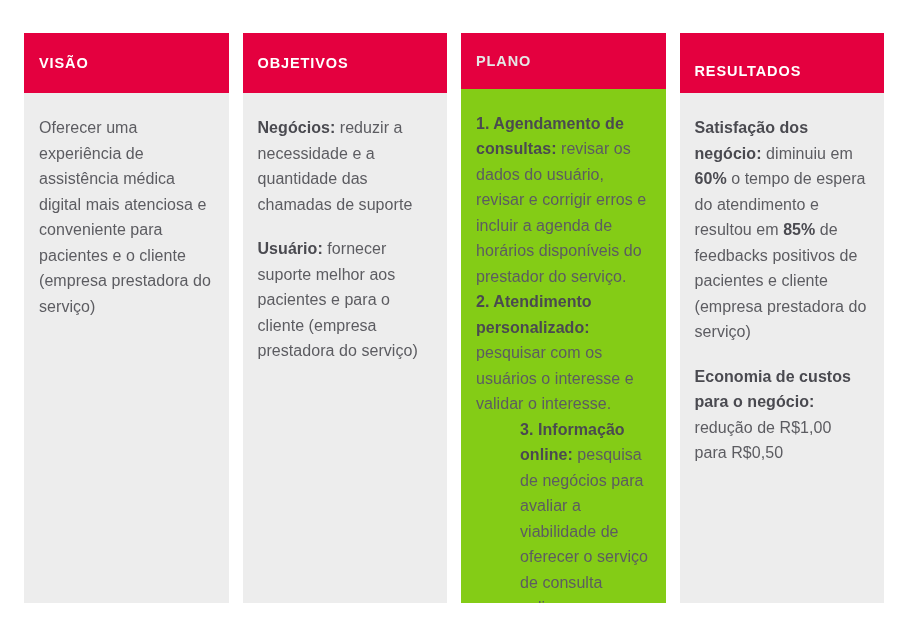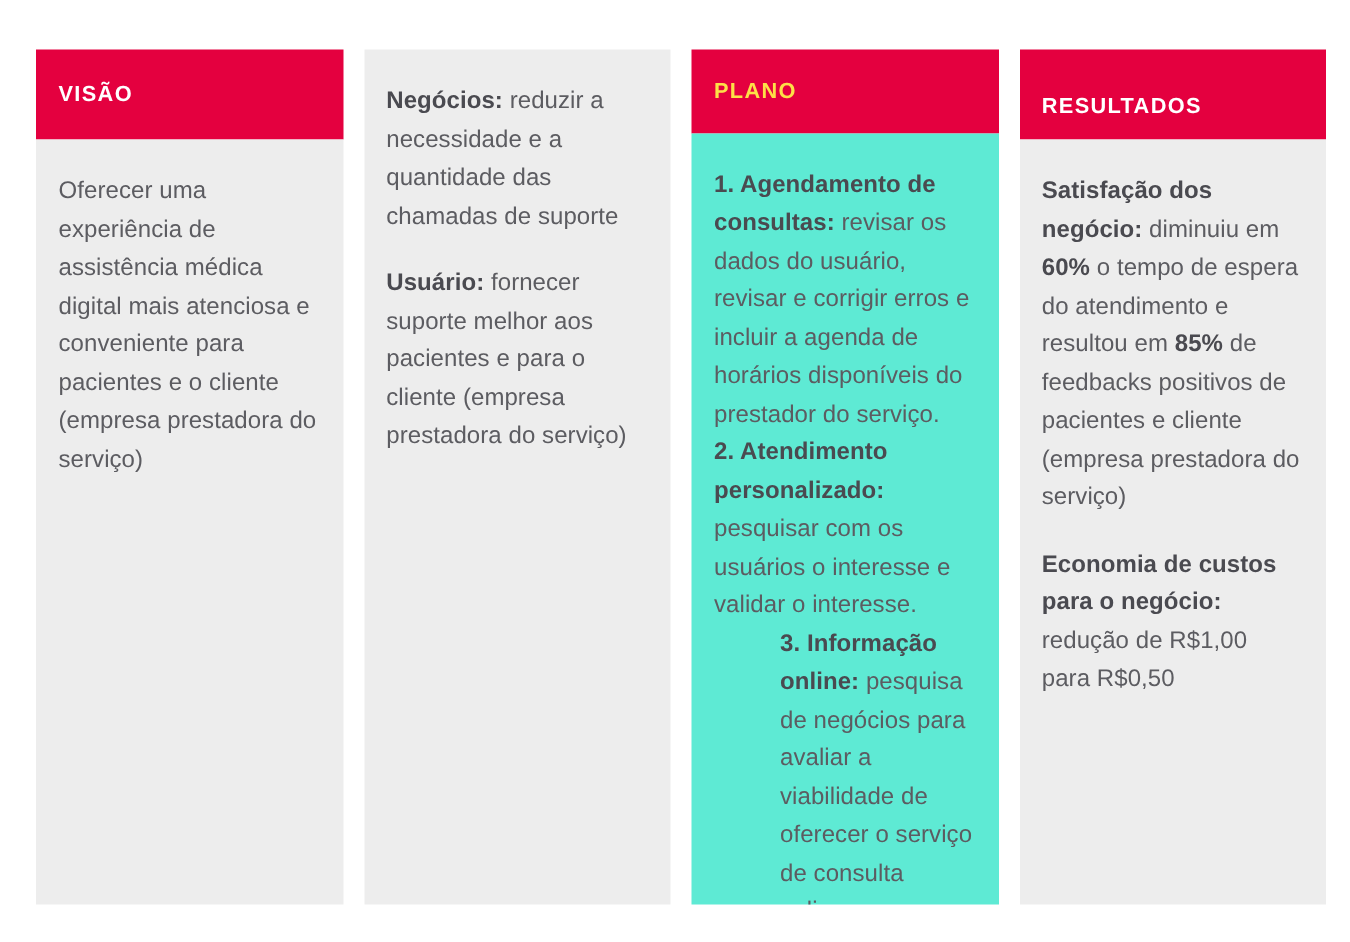--- a/index.html
+++ b/index.html
@@ -76,31 +76,34 @@
   <div class="column">
     <div class="col-header" style="background: rgb(228, 0, 63);">
       <span class="col-header-label" style="color: rgb(255, 255, 255);">VISÃO</span>
     </div>
     <div class="col-body" style="background: rgb(237, 237, 237);">
       <p class="para" style="color: rgb(92, 92, 97);"><b></b><span>Oferecer uma experiência de assistência médica digital mais atenciosa e conveniente para pacientes e o cliente (empresa prestadora do serviço)</span></p>
     </div>
   </div>
 
   <div class="column">
+    <div class="col-header" style="background: rgb(228, 0, 63);">
+      <span class="col-header-label" style="color: rgb(255, 255, 255);">OBJETIVOS</span>
+    </div>
     <div class="col-body" style="background: rgb(237, 237, 237);">
       <p class="para" style="color: rgb(92, 92, 97);"><b>Negócios:</b><span> reduzir a necessidade e a quantidade das chamadas de suporte</span></p>
       <p class="para" style="color: rgb(92, 92, 97);"><b>Usuário:</b><span> fornecer suporte melhor aos pacientes e para o cliente (empresa prestadora do serviço)</span></p>
     </div>
   </div>
 
   <div class="column">
     <div class="col-header" style="background: rgb(228, 0, 63);">
-      <span class="col-header-label" style="color: #fde047;">PLANO</span>
+      <span class="col-header-label" style="color: #e5e5e5;">PLANO</span>
     </div>
-    <div class="col-body" style="background: #5eead4;">
+    <div class="col-body" style="background: #84cc16;">
       <p class="para tight" style="color: rgb(92, 92, 97);"><b>1. Agendamento de consultas:</b><span> revisar os dados do usuário, revisar e corrigir erros e incluir a agenda de horários disponíveis do prestador do serviço.</span></p>
       <p class="para tight" style="color: rgb(92, 92, 97);"><b>2. Atendimento personalizado:</b><span> pesquisar com os usuários o interesse e validar o interesse.</span></p>
       <p class="para tight" style="color: rgb(92, 92, 97); margin-left: 44px;"><b>3. Informação online:</b><span> pesquisa de negócios para avaliar a viabilidade de oferecer o serviço de consulta online.</span></p>
     </div>
   </div>
 
   <div class="column">
     <div class="col-header" style="background: rgb(228, 0, 63);">
       <span class="col-header-label" style="color: rgb(255, 255, 255); margin-top: 16px;">RESULTADOS</span>
     </div>

